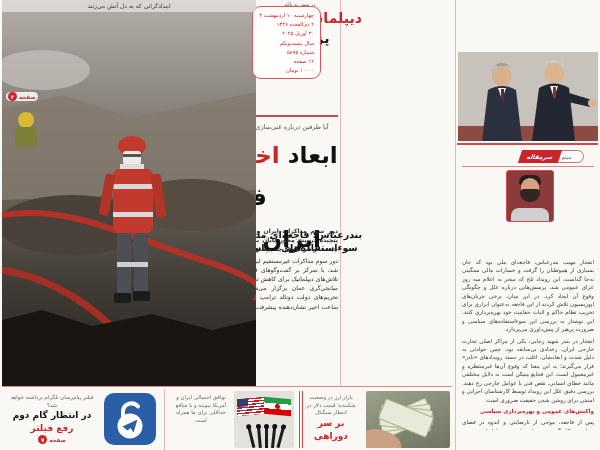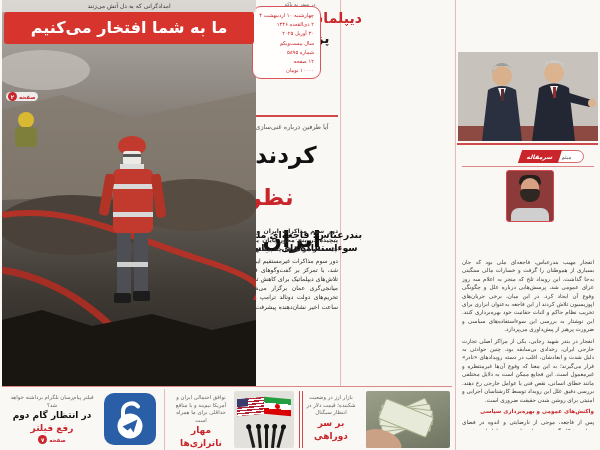--- a/index.html
+++ b/index.html
@@ -217,21 +217,21 @@
     <span>۲ ذی‌القعده ۱۴۴۶</span>
     <span>۳۰ آوریل ۲۰۲۵</span>
     <span>سال بیست‌ویکم</span>
     <span>شماره ۵۸۹۵</span>
     <span>۱۲ صفحه</span>
     <span>۱۰۰۰۰ تومان</span>
   </div>
 
   <div class="lead-kicker">آیا طرفین درباره غنی‌سازی و ذخایر اورانیوم به توافق می‌رسند؟</div>
   <div class="lead-head">
-    <span>کردند </span><span class="red">اختلاف نظر</span><span> فنی</span><br>
+    <span>ابعاد </span><span class="red">اختلاف نظر</span><span> فنی</span><br>
     <span>ایران و آمریکا</span>
   </div>
   <div class="lead-body">
     <p class="intro">دور سوم مذاکرات ایران و آمریکا با بحث بر سر جزئیات فنی پیچیده در پنج محور پایان یافت؛ منشأ اختلاف میان کارشناسان چیست و هر طرف چه پیشنهادی برای حل آن داشته است؟</p>
     <p>دور سوم مذاکرات غیرمستقیم ایران و ایالات متحده که در مسقط عمان آغاز شد، با تمرکز بر گفت‌وگوهای فنی و کارشناسی، در مقطعی حساس در تلاش‌های دیپلماتیک برای کاهش تنش‌های هسته‌ای ادامه یافت. مذاکرات که با میانجی‌گری عمان برگزار می‌شود، در شرایطی پیچیده و تحت فشار تحریم‌های دولت دونالد ترامپ و تهدیدات نظامی پیش می‌رود. اخبار ۷۲ ساعت اخیر نشان‌دهنده پیشرفت گفت‌وگوها هستند، اما اختلافات فنی میان کارشناسان ایران و آمریکا همچنان مانع دستیابی به توافق جامع است. با آنکه مذاکرات ایران و آمریکا در سال ۱۴۰۴ در بستری از تنش‌های فزاینده برگزار شد؛ تحریم‌های جدید وزارت خزانه‌داری آمریکا در ۲۱ فروردین ۱۴۰۴ علیه شبکه نفتی ایران فضای دیپلماتیک را پیچیده کرده است. در همین راستا رویترز گزارش داد ایران خواستار لغو کامل تحریم‌ها و تضمین‌های حقوقی است، در حالی که آمریکا بر توقف غنی‌سازی اصرار دارد و بر بازرسی‌های گسترده آژانس بین‌المللی انرژی اتمی (IAEA) تأکید دارد. دور اول مذاکرات در مسقط و دور دوم در رم به گفته ناظران سیاسی در فضایی سازنده برگزار شد. دور سوم که از ۶ اردیبهشت آغاز شد، با تمرکز بر مسائل فنی، اهمیت ویژه‌ای داشت.</p>
   </div>
   <div class="lead-more badge">
     <span>شرح در صفحه</span>
     <span class="num">۲</span>
   </div>
@@ -266,21 +266,20 @@
       <rect x="103" y="174" width="10" height="42" rx="4" fill="#b13427" transform="rotate(10 108 178)"></rect>
       <rect x="149" y="174" width="10" height="44" rx="4" fill="#b13427" transform="rotate(-8 154 178)"></rect>
       <rect x="115" y="233" width="14" height="62" fill="#4e4e55"></rect>
       <rect x="132" y="233" width="14" height="60" fill="#4e4e55"></rect>
       <rect x="115" y="262" width="31" height="5" fill="#cfcfcf"></rect>
       <rect x="112" y="293" width="17" height="10" rx="2" fill="#1c1c1c"></rect>
       <rect x="131" y="291" width="17" height="10" rx="2" fill="#1c1c1c"></rect>
       <polygon points="0,320 40,310 90,326 150,314 210,330 254,320 254,386 0,386" fill="#191511"></polygon>
     </svg>
     <div class="hero-kicker">امدادگرانی که به دل آتش می‌زنند</div>
-    <div class="hero-banner">ما به شما افتخار می‌کنیم</div>
   </div>
 
   <div class="box" style="right:148px; width:148px;">
     <div class="imgbox money-img">
       <span class="bill" style="transform:rotate(-24deg);"></span>
       <span class="bill" style="transform:rotate(-8deg);"></span>
       <span class="bill" style="transform:rotate(7deg);"></span>
       <span class="bill" style="transform:rotate(22deg);"></span>
       <span class="hand"></span>
     </div>
@@ -296,21 +295,20 @@
       <div class="usflag"></div>
       <div class="irflag"></div>
       <span class="mic" style="left:16px; transform:rotate(-14deg);"></span>
       <span class="mic" style="left:24px; transform:rotate(-5deg);"></span>
       <span class="mic" style="left:31px;"></span>
       <span class="mic" style="left:38px; transform:rotate(6deg);"></span>
       <span class="mic" style="left:45px; transform:rotate(15deg);"></span>
     </div>
     <div class="txt flags-txt">
       <div class="kick">توافق احتمالی ایران و آمریکا نیم‌بند و با منافع حداقلی برای ما همراه است</div>
-      <div class="t-red">مهار ناترازی‌ها</div>
 
     </div>
   </div>
 
   <div class="box" style="right:438px; width:160px;">
     <svg class="tg-icon" viewBox="0 0 52 52">
       <rect width="52" height="52" rx="10" fill="#2a5fa8"></rect>
       <path d="M19 24 v-5 a8.5 8.5 0 0 1 15 -5.5" stroke="#fff" stroke-width="4" fill="none" stroke-linecap="round"></path>
       <circle cx="26" cy="33" r="12.5" fill="#fff"></circle>
       <path d="M18.5 33.5 L33.5 26.5 L29.5 39.5 L26.5 35 L23.5 37.5 Z" fill="#2a5fa8"></path>

